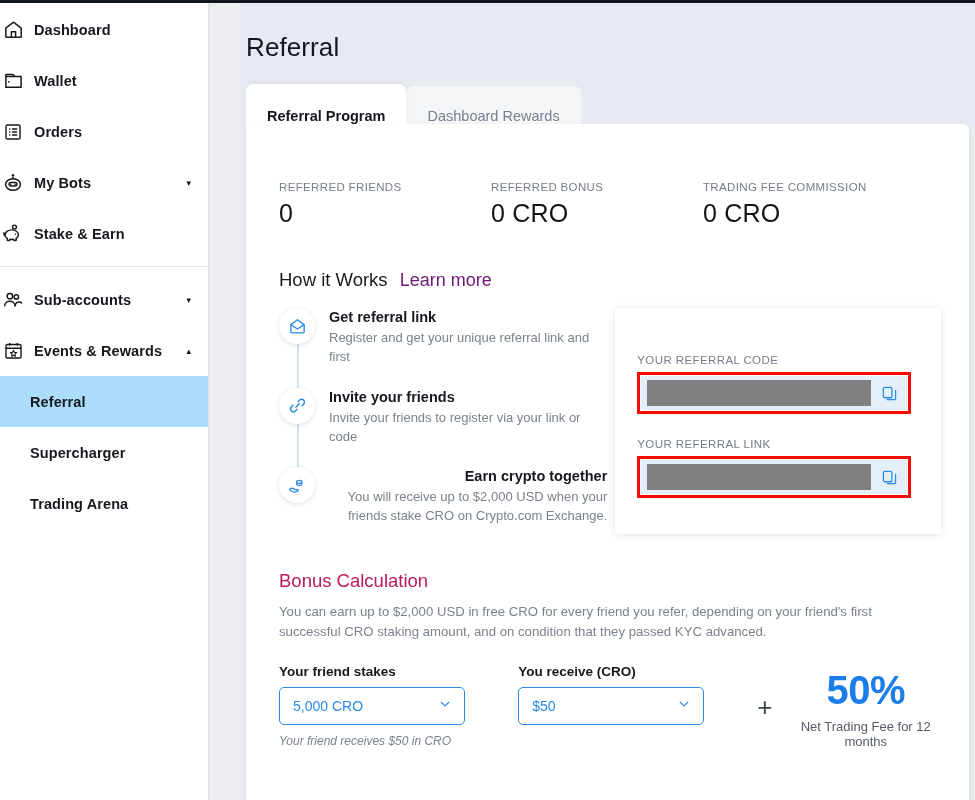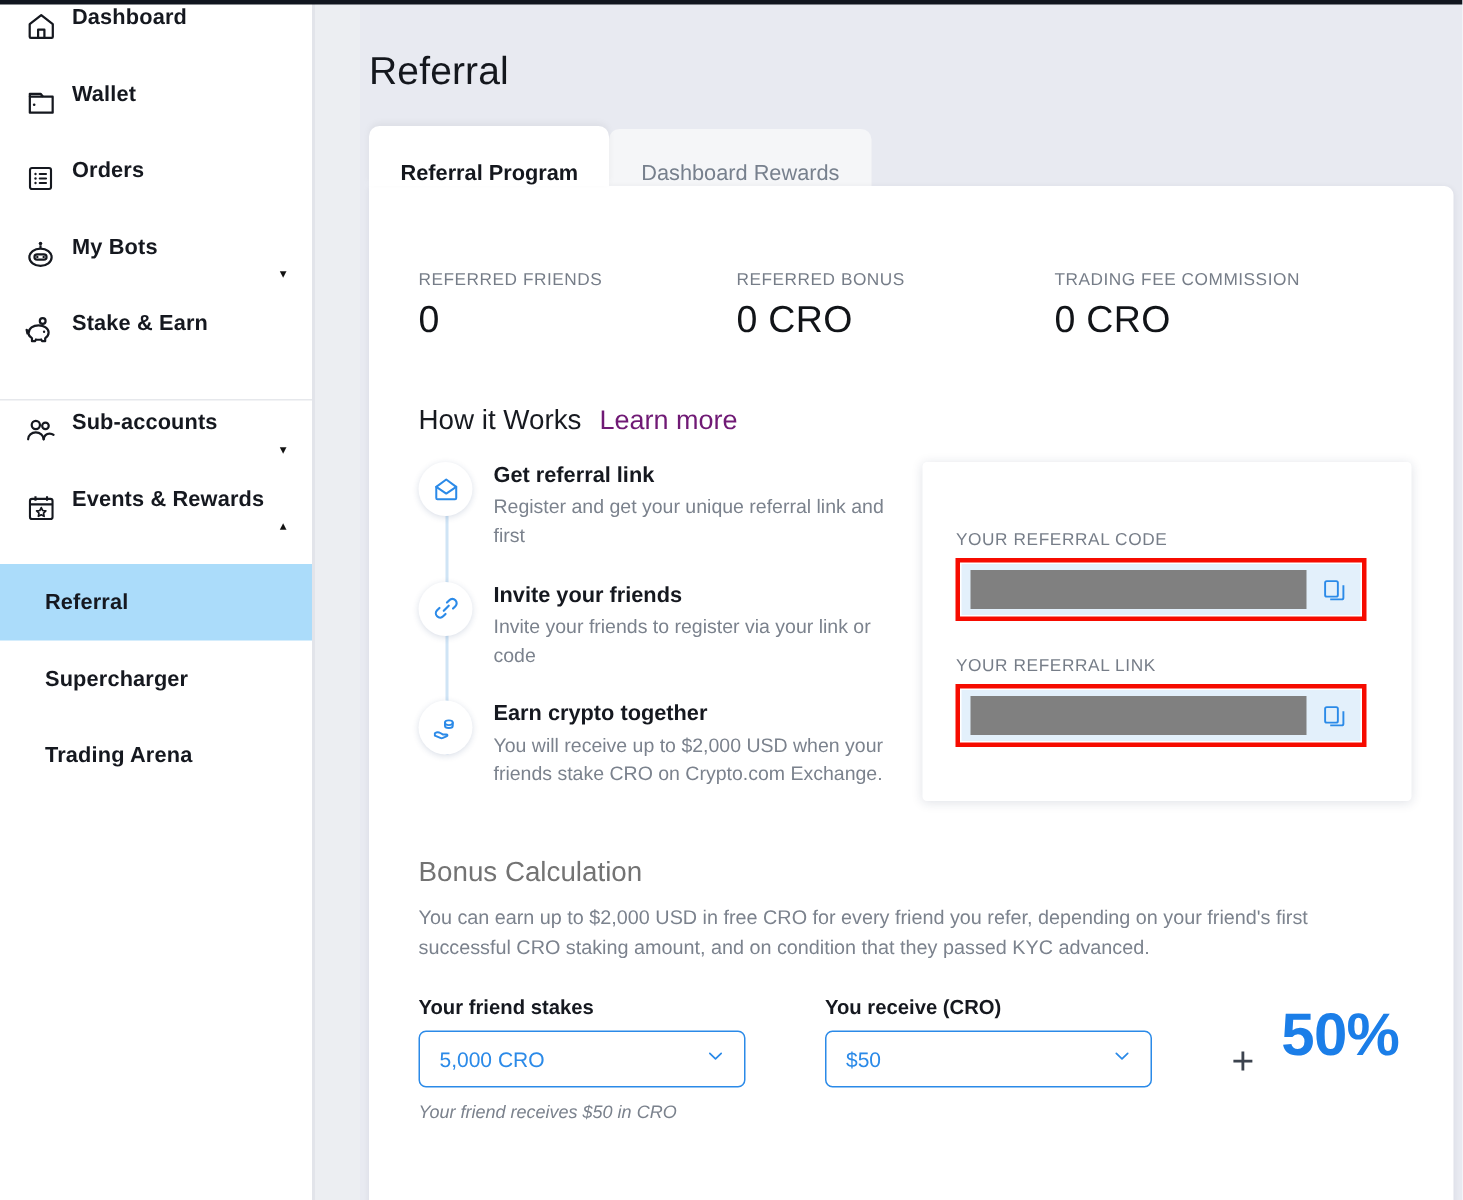--- a/index.html
+++ b/index.html
@@ -13,22 +13,22 @@
   }
   .topstrip { position:absolute; top:0; left:0; width:975px; height:3px; background:#11161f; z-index:40; }
 
   
   .sidebar {
     position:absolute; top:0; left:0; width:208px; height:800px;
     background:#ffffff; z-index:20;
   }
   .nav-group { padding-top:4px; }
   .nav-item {
-    display:flex; align-items:flex-start; height:51px;
-    padding-left:14px; cursor:pointer; position:relative;
+    display:flex; align-items:center; height:51px;
+    cursor:pointer; position:relative;
   }
   .nav-ico { width:26px; height:26px; flex:0 0 26px; display:flex; align-items:center; justify-content:center; margin-right:8px; }
   .nav-ico svg { display:block; }
   .nav-label { font-size:14.5px; font-weight:bold; color:#15181f; letter-spacing:.1px; }
   .nav-caret { position:absolute; right:17px; top:50%; transform:translateY(-50%); font-size:9px; color:#111; line-height:1; }
   .nav-sep { height:1px; background:#e6e8ec; margin:7px 0 3px 0; }
   .sub-item {
     display:flex; align-items:center; height:51px; padding-left:30px; cursor:pointer;
   }
   .sub-item .nav-label { font-size:14.5px; font-weight:bold; color:#15181f; }
@@ -66,21 +66,21 @@
   .stat-label { font-size:11.5px; color:#767d88; letter-spacing:.35px; }
   .stat-value { font-size:25px; color:#111418; margin-top:6px; letter-spacing:.2px; }
 
   .hiw-head { display:flex; align-items:flex-end; margin:41px 0 0 5px; }
   .hiw-title { font-size:18.5px; color:#171a20; }
   .hiw-learn { font-size:18px; color:#701a75; margin-left:12px; cursor:pointer; }
 
   .lower { display:flex; margin-top:17px; }
   .steps { width:348px; padding-left:5px; position:relative; }
   .step { display:flex; position:relative; margin-bottom:21px; }
-  .step:last-child { margin-bottom:0; }
+  .step:last-child { margin-bottom:0;text-align:right; }
   .step-ico-wrap { width:42px; flex:0 0 42px; position:relative; }
   .step-circle {
     width:36px; height:36px; border-radius:50%; background:#ffffff;
     box-shadow:0 1px 4px rgba(30,60,110,.17);
     display:flex; align-items:center; justify-content:center; position:relative; z-index:2;
   }
   .step-line { position:absolute; left:18px; top:36px; width:1.5px; height:calc(100% + 21px); background:#cfe4f5; z-index:1; }
   .step:last-child .step-line { display:none; }
   .step-body { padding-left:8px; padding-top:1px; }
   .step-title { font-size:14.5px; font-weight:bold; color:#15181f; }
@@ -95,21 +95,21 @@
   .redbox { border:3px solid #f60b00; padding:1px; margin-top:6px; }
   .ref-field {
     background:#e3f0fb; height:34px; display:flex; align-items:center;
     padding:0 8px 0 6px; justify-content:space-between;
   }
   .redact { background:#808080; height:26px; flex:1; margin-right:8px; }
   .copy-ico { flex:0 0 20px; display:flex; align-items:center; justify-content:center; cursor:pointer; }
   .ref-gap { height:24px; }
 
   .bonus { margin:36px 0 0 5px; }
-  .bonus-title { font-size:18.5px; color:#737373; }
+  .bonus-title { font-size:18.5px; color:#be185d; }
   .bonus-desc { font-size:13.2px; color:#7b828d; line-height:1.55; margin-top:10px; max-width:655px; }
 
   .calcrow { display:flex; align-items:flex-start; margin-top:21px; }
   .calcfield { width:218px; margin-right:53px; }
   .calc-label { font-size:13.5px; font-weight:bold; color:#15181f; }
   .select {
     margin-top:8px; height:38px; border:1.4px solid #2b8ae8; border-radius:5px;
     display:flex; align-items:center; justify-content:space-between;
     padding:0 12px 0 13px; color:#2b8ae8; font-size:14px; cursor:pointer; background:#fff;
   }
@@ -385,20 +385,21 @@
                     <path d="M5.5 9 12 15.3 18.5 9"></path>
                   </svg>
               </span>
             </div>
           </div>
 
           <div class="plus">+</div>
 
           <div class="pct-wrap">
             <div class="pct">50%</div>
+            <div class="pct-sub">Net Trading Fee for 12 months</div>
           </div>
 
         </div>
       </div>
 
     </div>
   </div>
 </div>
 
 </body></html>

